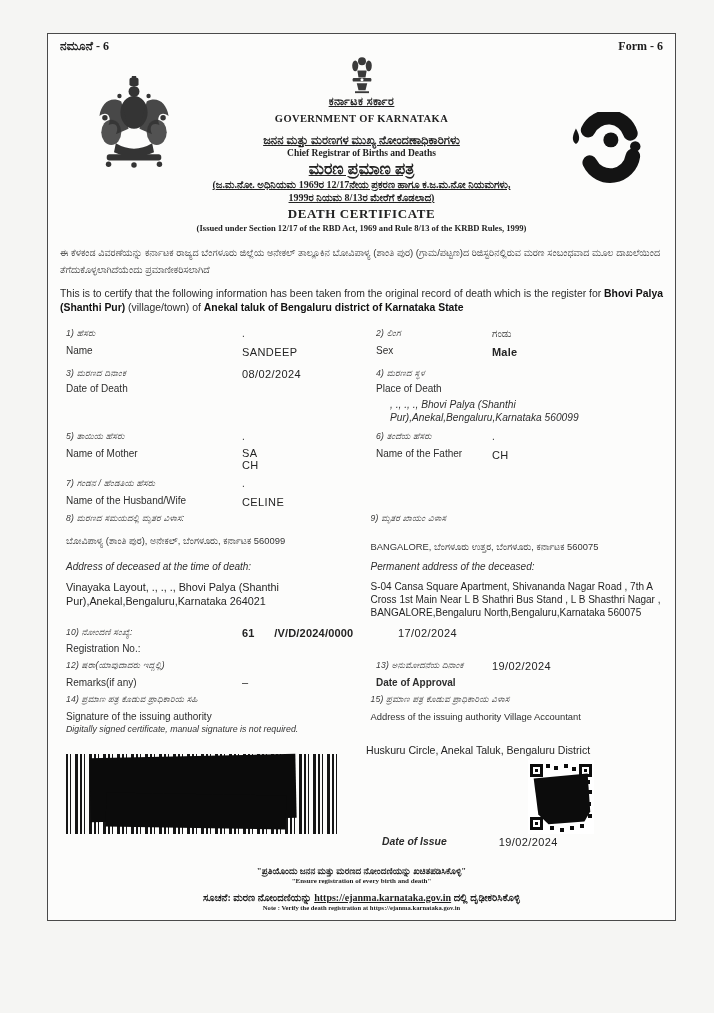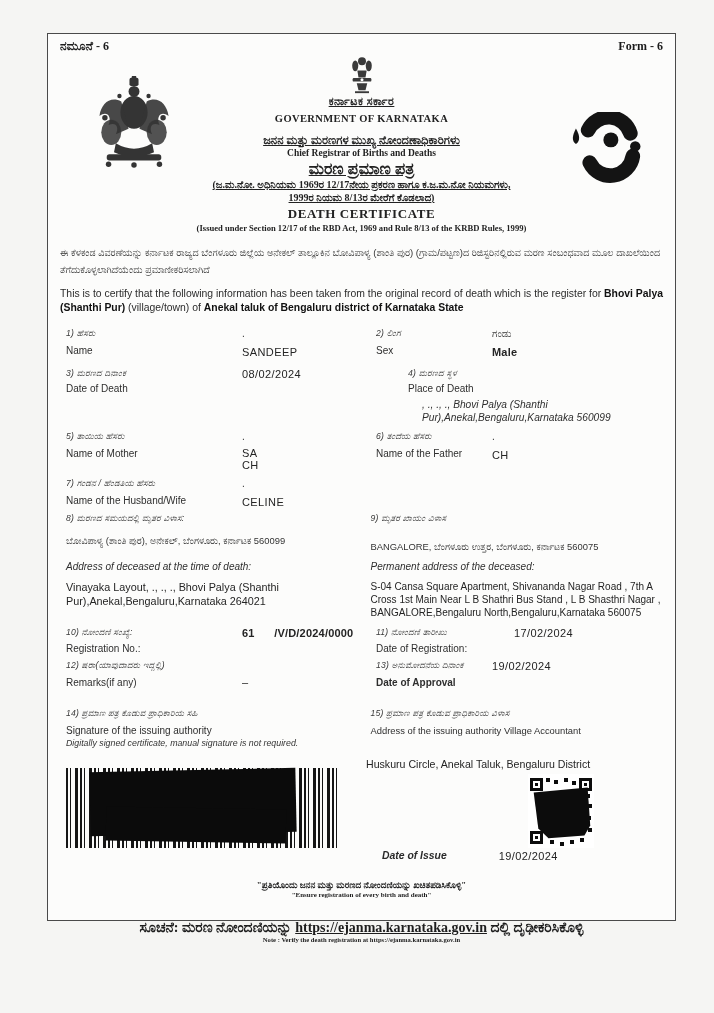--- a/index.html
+++ b/index.html
@@ -46,21 +46,21 @@
   .kn-lbl{font-style:italic;font-size:8.6px;color:#3a3a3a;letter-spacing:.2px;}
   .en-lbl{font-size:10px;color:#2e2e2e;margin-top:7px;}
   .valstack{line-height:1.2;}
   .dotval{font-size:10px;color:#333;}
   .val{font-size:11px;color:#242424;letter-spacing:.4px;margin-top:6px;}
   .val.bold{font-weight:bold;letter-spacing:.2px;}
   .val-italic{font-style:italic;font-size:10.2px;color:#2e2e2e;margin-top:4px;line-height:1.25;}
   .addr-kn{font-size:9.4px;color:#333;margin-top:10px;line-height:1.4;}
   .addr-en-lbl{font-style:italic;font-size:10px;color:#2e2e2e;margin-top:14px;}
   .addr-en{font-size:10.8px;color:#242424;margin-top:8px;line-height:1.3;}
-  .span2{grid-column:span 2;margin-left:32px;}
+  .span2{grid-column:span 2;}
   .pad-r{padding-right:14px;}
   .note{font-style:italic;font-size:8.8px;color:#333;margin-top:2px;}
   .pre{white-space:pre;}
   
   .media{position:relative;height:108px;margin-top:10px;}
   .barcode{position:absolute;left:6px;top:10px;width:272px;height:80px;
     background:
       repeating-linear-gradient(90deg,#161616 0 2px,transparent 2px 4px,#161616 4px 5px,transparent 5px 9px,#161616 9px 12px,transparent 12px 14px);
     }
   .barcode .redact{position:absolute;left:24px;top:2px;width:206px;height:64px;
@@ -69,21 +69,21 @@
     background:#0b0b0b;transform:rotate(1deg);}
   .huskuru{position:absolute;left:306px;top:0px;font-size:10.6px;color:#242424;}
   .qr{position:absolute;left:468px;top:16px;}
   .issue-row{position:absolute;left:322px;top:92px;display:flex;}
   .issue-lbl{font-style:italic;font-weight:bold;font-size:10.4px;color:#2a2a2a;}
   .issue-val{font-size:11px;color:#242424;margin-left:52px;letter-spacing:.4px;}
   
   .footer{text-align:center;margin-top:14px;line-height:1.25;}
   .f1{font-family:"Liberation Serif", serif;font-weight:bold;font-size:8.8px;color:#1d1d1d;}
   .f2{font-family:"Liberation Serif", serif;font-weight:bold;font-size:7px;color:#1d1d1d;}
-  .f3{font-family:"Liberation Serif", serif;font-weight:bold;font-size:14px;color:#1d1d1d;margin-top:19px;}
+  .f3{font-family:"Liberation Serif", serif;font-weight:bold;font-size:10px;color:#1d1d1d;margin-top:6px;}
   .f3 .url{text-decoration:underline;}
   .f4{font-family:"Liberation Serif", serif;font-weight:bold;font-size:6.6px;color:#1d1d1d;}
 </style>
 </head>
 <body>
 
 <div class="cert">
 
   <div class="form-row">
     <span>ನಮೂನೆ - 6</span>
@@ -244,24 +244,20 @@
   </div>
 
   <div class="frow" style="margin-top:8px;">
     <div class="lblstack">
       <div class="kn-lbl">10) ನೋಂದಣಿ ಸಂಖ್ಯೆ:</div>
       <div class="en-lbl" style="margin-top:5px;">Registration No.:</div>
     </div>
     <div class="valstack">
       <div class="val bold pre" style="margin-top:0;">61      /V/D/2024/0000</div>
     </div>
-    <div class="lblstack">
-      <div class="kn-lbl">11) ನೋಂದಣಿ ತಾರೀಖು</div>
-      <div class="en-lbl" style="margin-top:5px;">Date of Registration:</div>
-    </div>
     <div class="valstack">
       <div class="val" style="margin-top:0;margin-left:22px;">17/02/2024</div>
     </div>
   </div>
 
   <div class="frow" style="margin-top:5px;">
     <div class="lblstack">
       <div class="kn-lbl">12) ಷರಾ(ಯಾವುದಾದರು ಇದ್ದಲ್ಲಿ)</div>
       <div class="en-lbl">Remarks(if any)</div>
     </div>
@@ -270,21 +266,21 @@
     </div>
     <div class="lblstack">
       <div class="kn-lbl">13) ಅನುಮೋದನೆಯ ದಿನಾಂಕ</div>
       <div class="en-lbl" style="font-weight:bold;">Date of Approval</div>
     </div>
     <div class="valstack">
       <div class="val" style="margin-top:0;">19/02/2024</div>
     </div>
   </div>
 
-  <div class="frow" style="margin-top:19px;grid-template-columns:1fr 1fr;">
+  <div class="frow" style="margin-top:5px;grid-template-columns:1fr 1fr;">
     <div class="pad-r">
       <div class="kn-lbl">14) ಪ್ರಮಾಣ ಪತ್ರ ಕೊಡುವ ಪ್ರಾಧಿಕಾರಿಯ ಸಹಿ</div>
       <div class="en-lbl" style="margin-top:6px;">Signature of the issuing authority</div>
       <div class="note">Digitally signed certificate, manual signature is not required.</div>
     </div>
     <div style="padding-left:6px;">
       <div class="kn-lbl">15) ಪ್ರಮಾಣ ಪತ್ರ ಕೊಡುವ ಪ್ರಾಧಿಕಾರಿಯ ವಿಳಾಸ</div>
       <div class="en-lbl" style="font-size:9.4px;margin-top:6px;">Address of the issuing authority Village Accountant</div>
     </div>
   </div>

